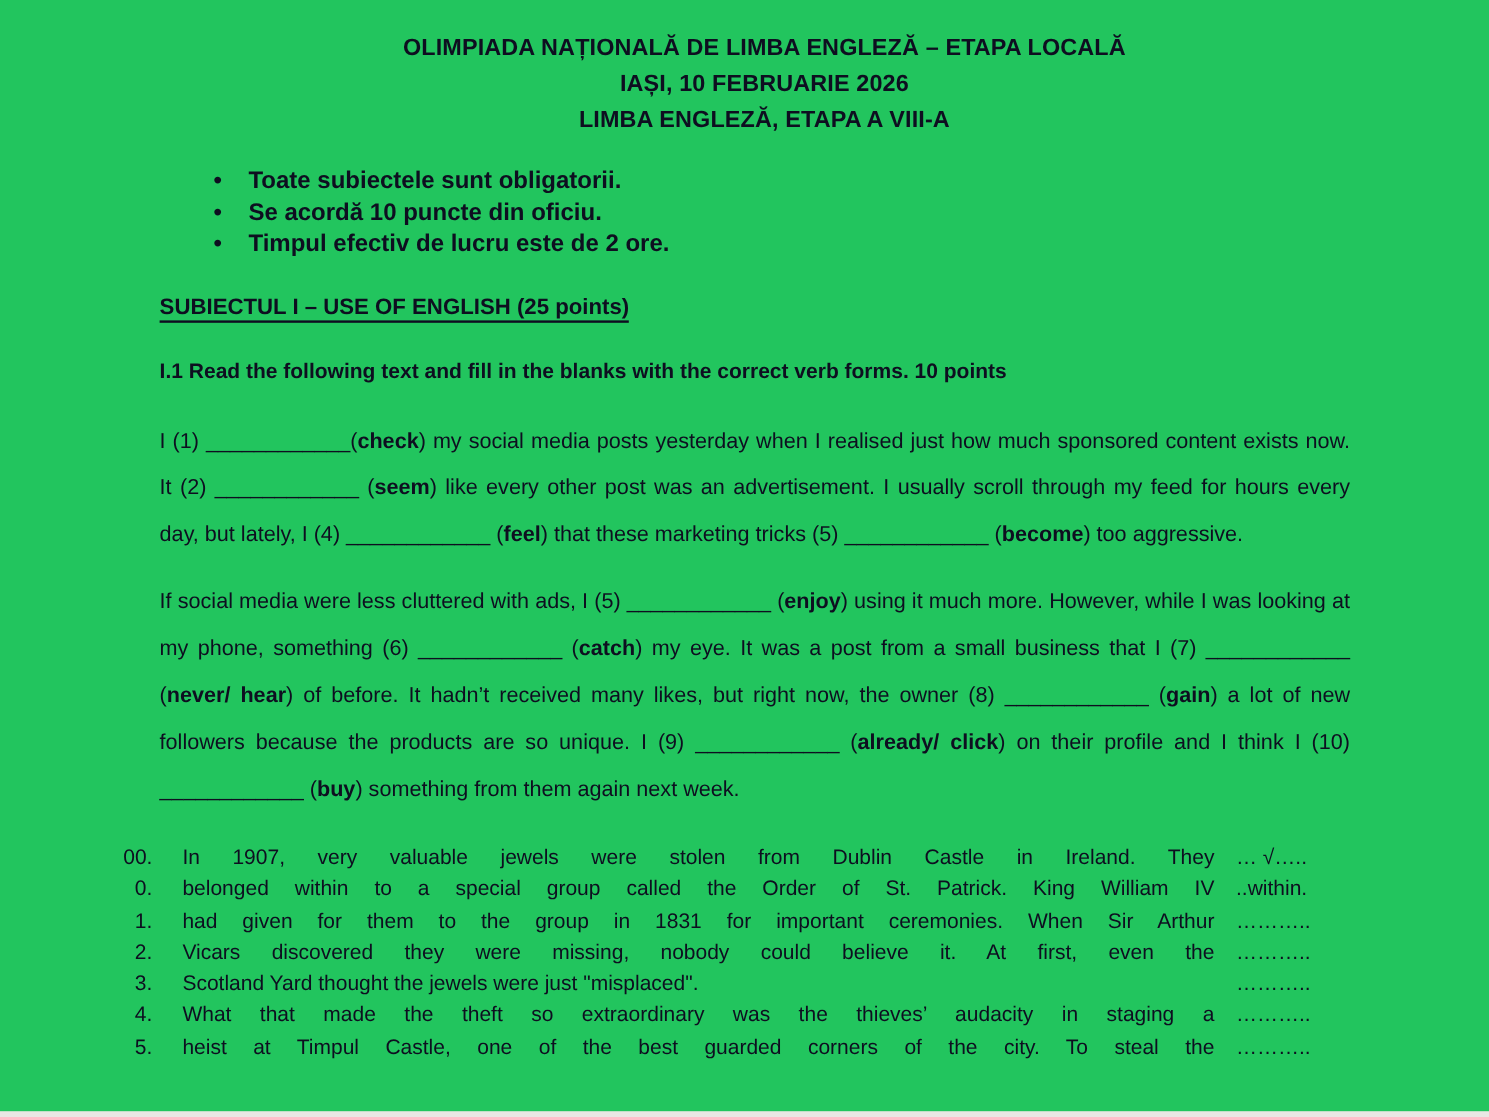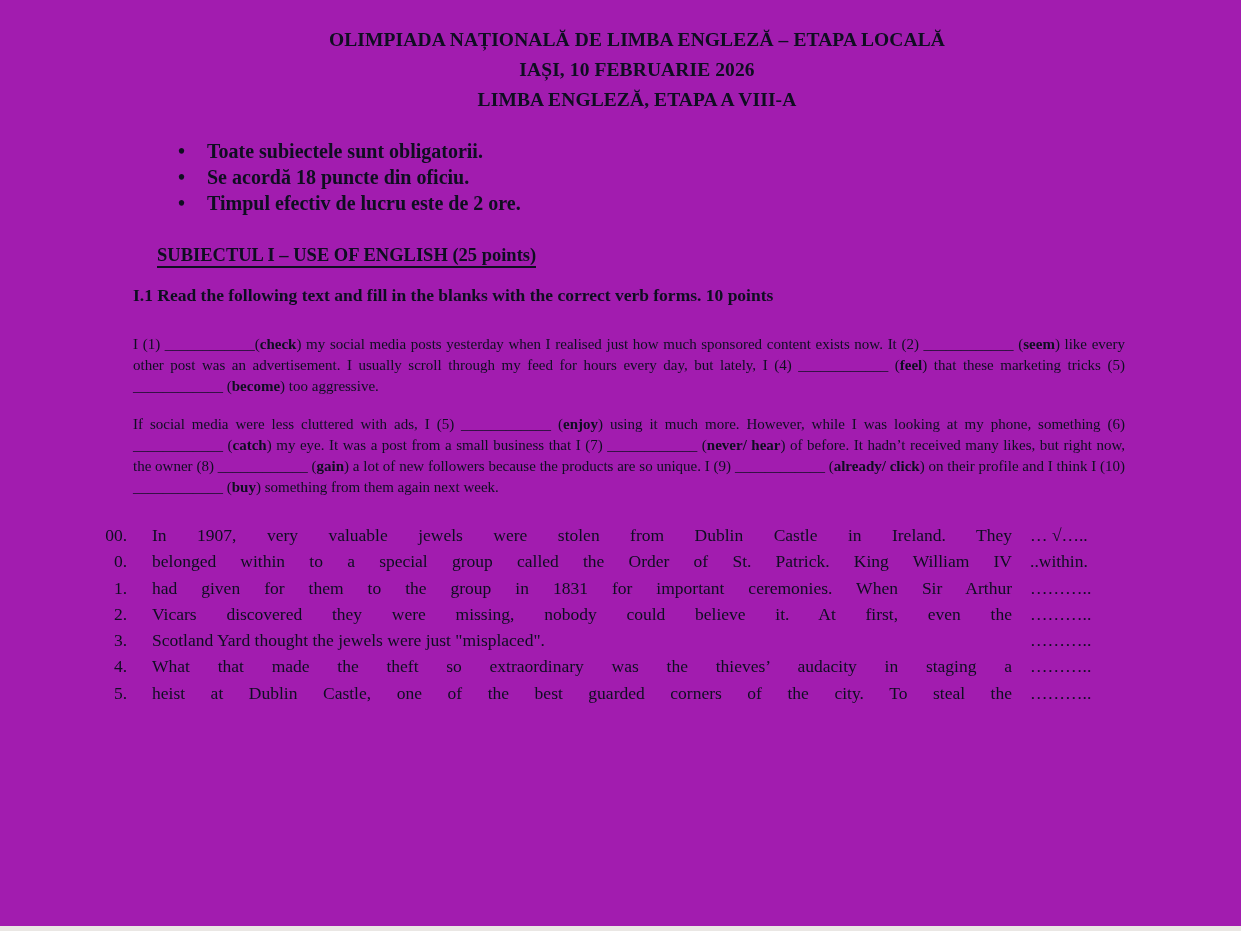--- a/index.html
+++ b/index.html
@@ -1,22 +1,22 @@
 <!DOCTYPE html>
 <html><head>
 <meta charset="utf-8">
 <style>
   html, body { margin: 0; padding: 0; background: #fdebdd; }
   .page {
     position: relative;
     width: 1241px;
     height: 931px;
-    background: #a21caf;
+    background: #22c55e;
     color: #0e0e20;
-    font-family: Liberation Serif, serif;
+    font-family: Liberation Sans, sans-serif;
     box-sizing: border-box;
     padding: 25px 100px 0 133px;
     overflow: hidden;
   }
   
   .doc-header { text-align: center; }
   .title-line {
     font-size: 19.5px;
     font-weight: bold;
     line-height: 30px;
@@ -36,35 +36,34 @@
   
   .section-title {
     margin: 28px 0 0 0;
     font-size: 18.5px;
     font-weight: bold;
     line-height: 23px;
   }
   .section-title .u {
     border-bottom: 2px solid #0e0e20;
     padding-bottom: 1px;
-    margin-left: 24px;
   }
   
   .instr {
     margin: 0;
     font-size: 17.5px;
     font-weight: bold;
   }
-  .instr1 { margin-top: 17px; line-height: 22px; }
+  .instr1 { margin-top: 31px; line-height: 22px; }
   .instr2 { margin-top: 16px; line-height: 27.5px; text-align: justify; }
   
   .body-par {
     margin: 28px 16px 0 0;
-    font-size: 15px;
-    line-height: 21px;
+    font-size: 18px;
+    line-height: 39px;
     text-align: justify;
   }
   .body-par + .body-par { margin-top: 17px; }
   .body-par b { font-weight: bold; }
   .body-par .blank { letter-spacing: 0; white-space: nowrap; }
   
   .corr {
     margin: 24px 0 0 -46px;
     font-size: 17.5px;
     line-height: 26.3px;
@@ -88,21 +87,21 @@
 <div class="page">
 
   <header class="doc-header">
     <div class="title-line">OLIMPIADA NAȚIONALĂ DE LIMBA ENGLEZĂ – ETAPA LOCALĂ</div>
     <div class="title-line">IAȘI, 10 FEBRUARIE 2026</div>
     <div class="title-line">LIMBA ENGLEZĂ, ETAPA A VIII-A</div>
   </header>
 
   <ul class="bullets">
       <li>Toate subiectele sunt obligatorii.</li>
-      <li>Se acordă 18 puncte din oficiu.</li>
+      <li>Se acordă 10 puncte din oficiu.</li>
       <li>Timpul efectiv de lucru este de 2 ore.</li>
     </ul>
 
   <h2 class="section-title"><span class="u">SUBIECTUL I – USE OF ENGLISH (25 points)</span></h2>
 
   <p class="instr instr1">I.1 Read the following text and fill in the blanks with the correct verb forms. 10 points</p>
 
   <div id="paras">
       <p class="body-par"><span>I (1) </span><span class="blank">____________</span><span>(</span><b>check</b><span>) my social media posts yesterday when I realised just how much sponsored content exists now. It (2) </span><span class="blank">____________</span><span> (</span><b>seem</b><span>) like every other post was an advertisement. I usually scroll through my feed for hours every day, but lately, I (4) </span><span class="blank">____________</span><span> (</span><b>feel</b><span>) that these marketing tricks (5) </span><span class="blank">____________</span><span> (</span><b>become</b><span>) too aggressive.</span></p>
       <p class="body-par"><span>If social media were less cluttered with ads, I (5) </span><span class="blank">____________</span><span> (</span><b>enjoy</b><span>) using it much more. However, while I was looking at my phone, something (6) </span><span class="blank">____________</span><span> (</span><b>catch</b><span>) my eye. It was a post from a small business that I (7) </span><span class="blank">____________</span><span> (</span><b>never/ hear</b><span>) of before. It hadn’t received many likes, but right now, the owner (8) </span><span class="blank">____________</span><span> (</span><b>gain</b><span>) a lot of new followers because the products are so unique. I (9) </span><span class="blank">____________</span><span> (</span><b>already/ click</b><span>) on their profile and I think I (10) </span><span class="blank">____________</span><span> (</span><b>buy</b><span>) something from them again next week.</span></p>
@@ -135,19 +134,19 @@
         <div class="txt">Scotland Yard thought the jewels were just "misplaced".</div>
         <div class="ans">………..</div>
       </div>
       <div class="corr-row">
         <div class="num">4.</div>
         <div class="txt jfull">What that made the theft so extraordinary was the thieves’ audacity in staging a</div>
         <div class="ans">………..</div>
       </div>
       <div class="corr-row">
         <div class="num">5.</div>
-        <div class="txt jfull">heist at Dublin Castle, one of the best guarded corners of the city. To steal the</div>
+        <div class="txt jfull">heist at Timpul Castle, one of the best guarded corners of the city. To steal the</div>
         <div class="ans">………..</div>
       </div>
     </div>
 
   <div class="bottom-strip"></div>
 </div>
 
 </body></html>

